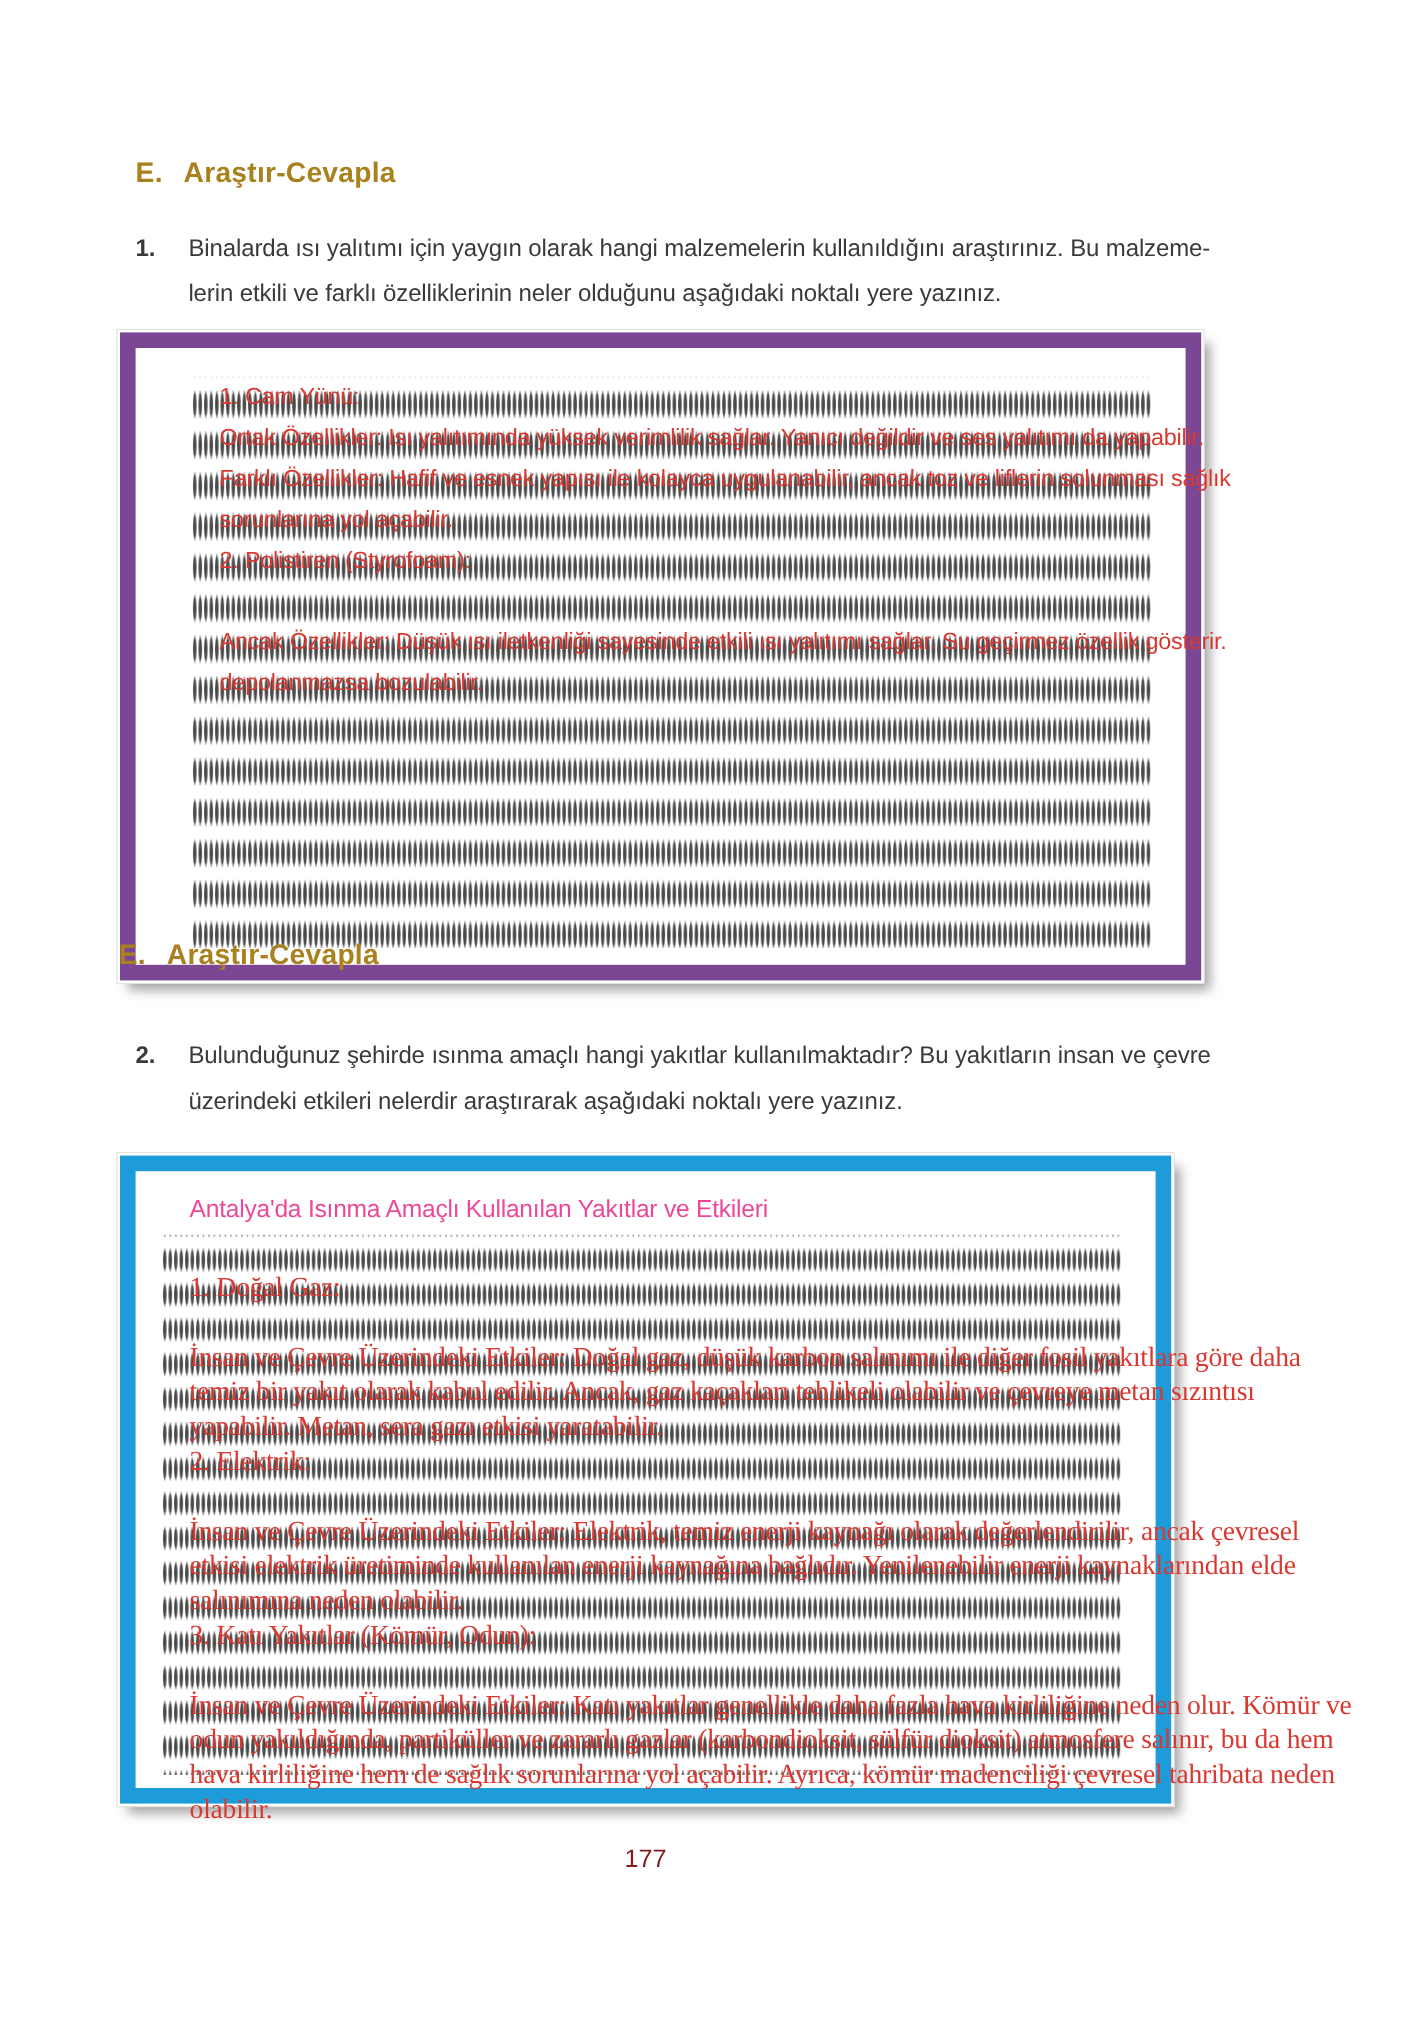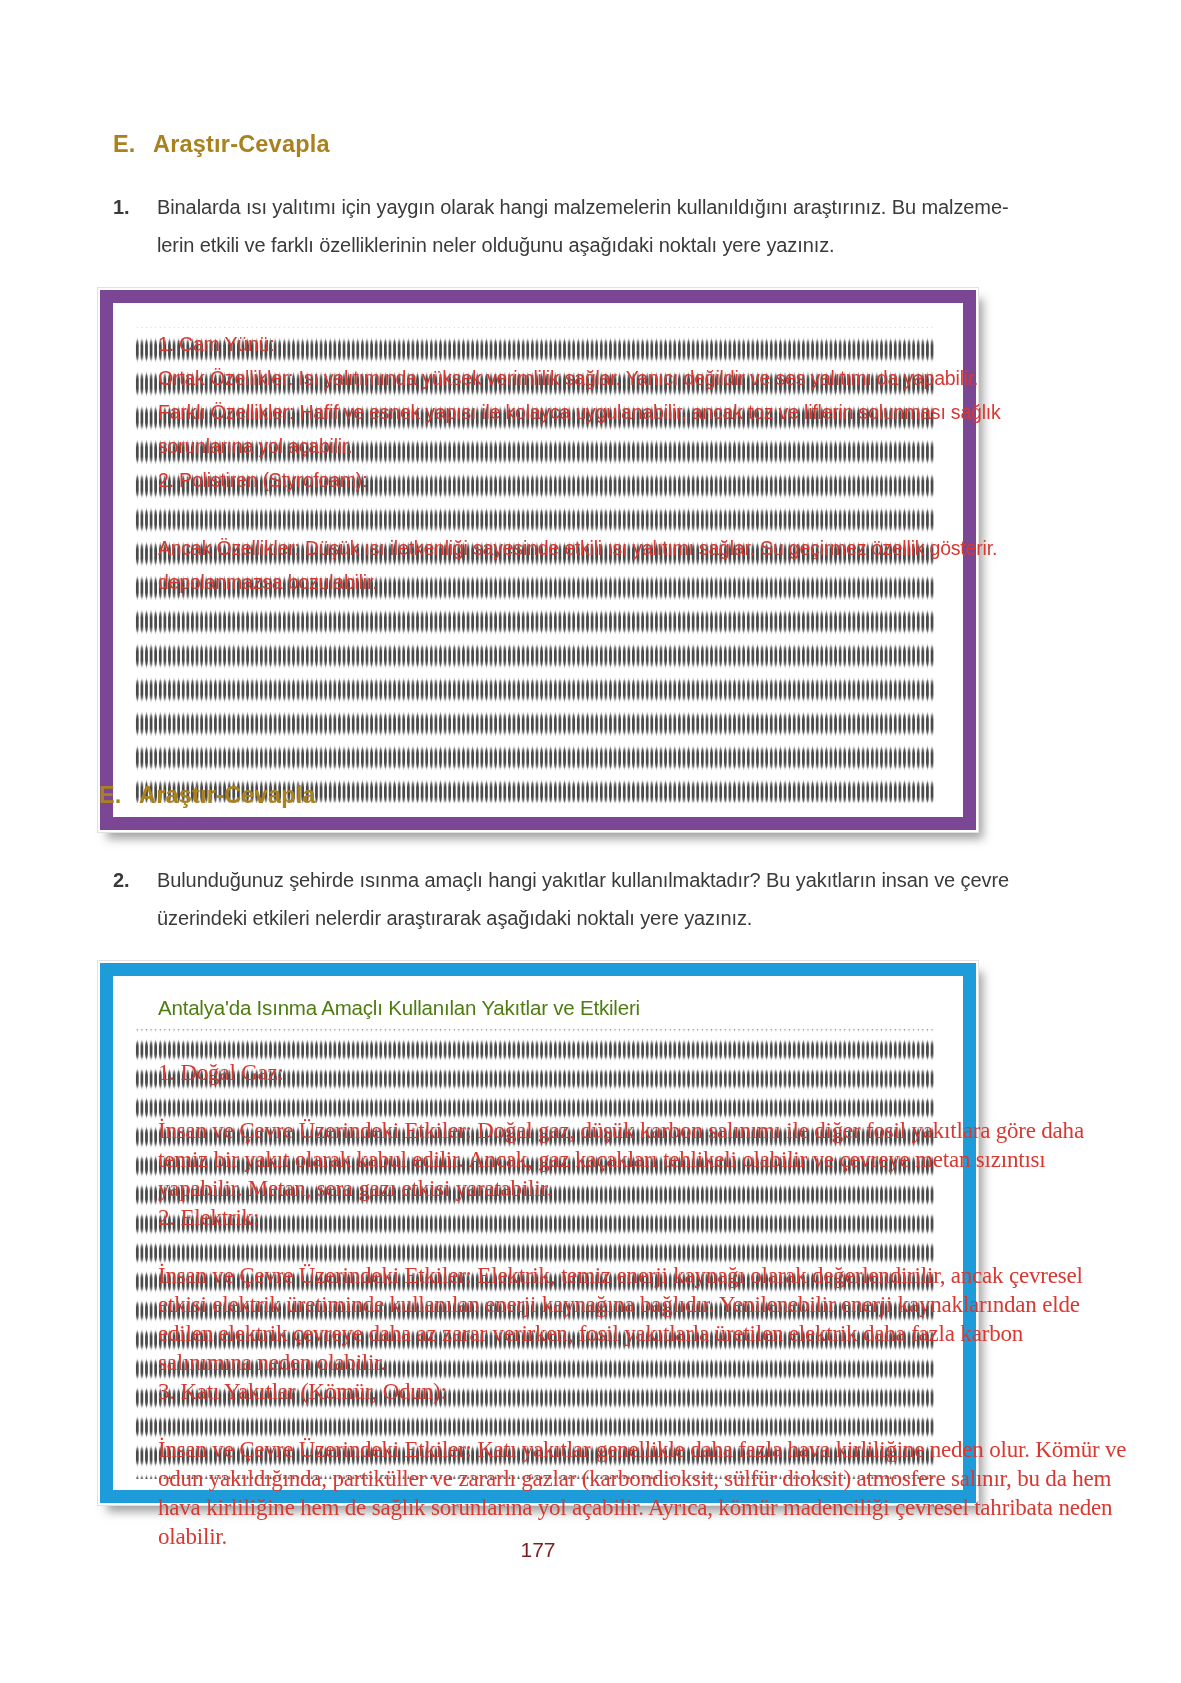--- a/index.html
+++ b/index.html
@@ -23,21 +23,21 @@
   }
   .question .qnum { position:absolute; left:-44px; top:0; font-weight:bold; }
   #question-1 { top:188px; }
   #question-2 { top:861px; }
 
   
   .abox {
     position:absolute; left:100px; width:850px; background:#ffffff;
     box-shadow: 0 0 0 2px #ffffff, 0 0 0 3px #e2e2e2, 7px 9px 9px rgba(90,90,90,0.55);
   }
-  #answer-box-1 { top:290px; height:514px; border:13px solid #7b4693; }
+  #answer-box-1 { top:277px; height:514px; border:13px solid #7b4693;padding-left:25px; }
   #answer-box-2 { top:963px; height:514px; border:13px solid #1e9cd9; }
 
   
   .lines {
     margin:24px 28px 0 22px;
     background-image: radial-gradient(#4a4a4a 1.1px, rgba(74,74,74,0) 1.7px);
   }
   #answer-box-1 .lines {
     background-size:4.6px 34px; background-position:0 6px; height:476px;
   }
@@ -47,21 +47,21 @@
   }
   .ln {
     white-space:nowrap; position:relative; z-index:3;
     color:#d93831; padding-left:23px; letter-spacing:-0.2px;
   }
   #answer-box-1 .ln { height:34px; line-height:34px; font-size:19.5px; }
   #answer-box-2 .ln { height:29px; line-height:29px; font-size:23px;font-family:Liberation Serif, serif; }
 
   .abox-title {
     margin:17px 0 0 45px; height:30px; line-height:30px;
-    color:#4d7c0f; font-size:20.5px; white-space:nowrap; letter-spacing:-0.2px;
+    color:#ec4899; font-size:20.5px; white-space:nowrap; letter-spacing:-0.2px;
     position:relative; z-index:3;
   }
 
   .page-number {
     position:absolute; left:100px; top:1538px; width:876px; text-align:center;
     font-size:21px; color:#7f1d1d;
   }
 </style>
 </head>
 <body>
@@ -112,21 +112,20 @@
       <div class="ln"></div>
       <div class="ln">1. Doğal Gaz:</div>
       <div class="ln"></div>
       <div class="ln">İnsan ve Çevre Üzerindeki Etkiler: Doğal gaz, düşük karbon salınımı ile diğer fosil yakıtlara göre daha</div>
       <div class="ln">temiz bir yakıt olarak kabul edilir. Ancak, gaz kaçakları tehlikeli olabilir ve çevreye metan sızıntısı</div>
       <div class="ln">yapabilir. Metan, sera gazı etkisi yaratabilir.</div>
       <div class="ln">2. Elektrik:</div>
       <div class="ln"></div>
       <div class="ln">İnsan ve Çevre Üzerindeki Etkiler: Elektrik, temiz enerji kaynağı olarak değerlendirilir, ancak çevresel</div>
       <div class="ln">etkisi elektrik üretiminde kullanılan enerji kaynağına bağlıdır. Yenilenebilir enerji kaynaklarından elde</div>
-      <div class="ln">edilen elektrik çevreye daha az zarar verirken, fosil yakıtlarla üretilen elektrik daha fazla karbon</div>
       <div class="ln">salınımına neden olabilir.</div>
       <div class="ln">3. Katı Yakıtlar (Kömür, Odun):</div>
       <div class="ln"></div>
       <div class="ln">İnsan ve Çevre Üzerindeki Etkiler: Katı yakıtlar genellikle daha fazla hava kirliliğine neden olur. Kömür ve</div>
       <div class="ln">odun yakıldığında, partiküller ve zararlı gazlar (karbondioksit, sülfür dioksit) atmosfere salınır, bu da hem</div>
       <div class="ln">hava kirliliğine hem de sağlık sorunlarına yol açabilir. Ayrıca, kömür madenciliği çevresel tahribata neden</div>
       <div class="ln">olabilir.</div>
     </div>
 </div>
 

